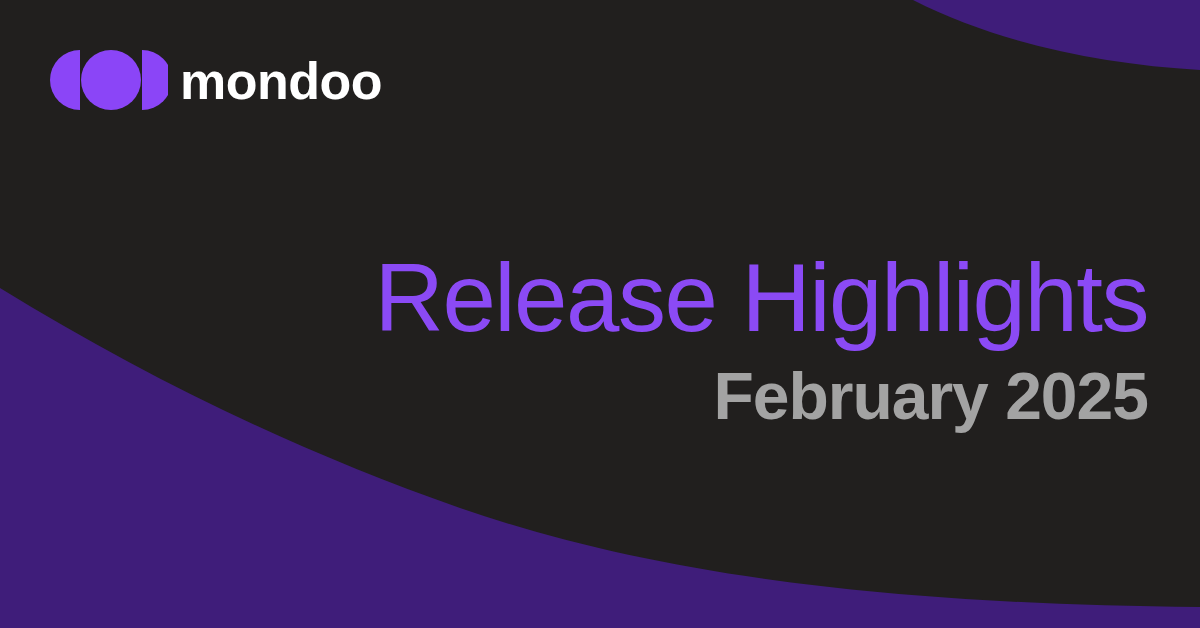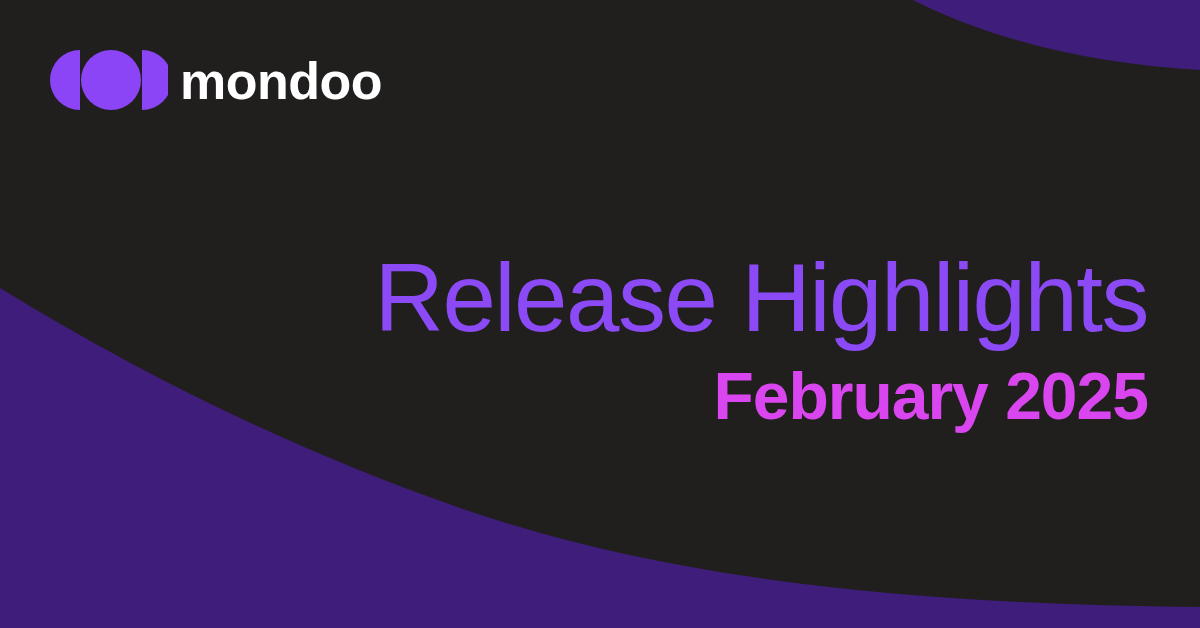--- a/index.html
+++ b/index.html
@@ -62,21 +62,21 @@
     color: #8B4AF5;
     font-size: 96px;
     font-weight: 400;
     line-height: 1.04;
     letter-spacing: -1.5px;
     margin: 0;
     white-space: nowrap;
     font-family: "Liberation Sans", sans-serif;
   }
   .headline-subtitle {
-    color: #d946ef;
+    color: #a3a3a3;
     font-size: 66px;
     font-weight: 700;
     line-height: 1.05;
     letter-spacing: -1px;
     margin: 14px 0 2px 0;
     white-space: nowrap;
     font-family: "Liberation Sans", sans-serif;
   }
 </style>
 </head>

